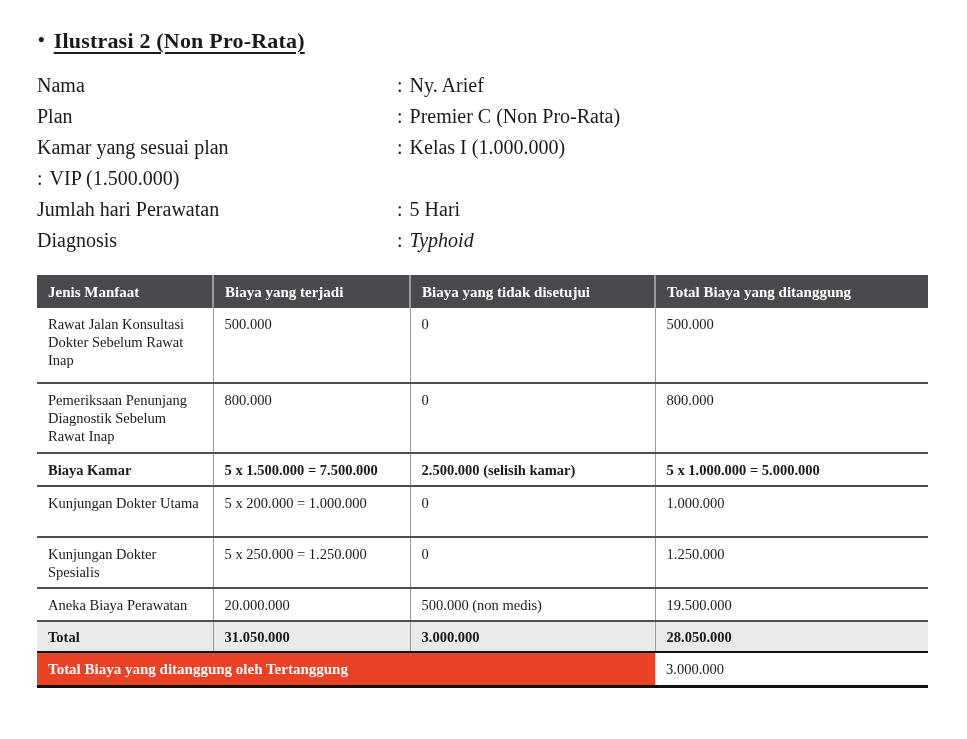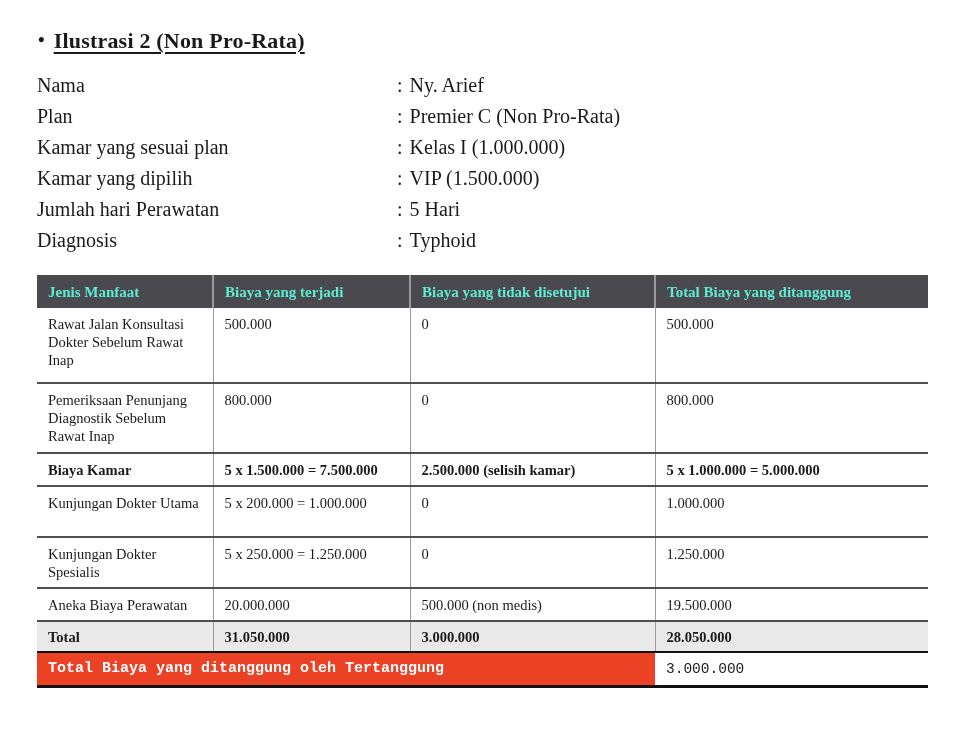--- a/index.html
+++ b/index.html
@@ -22,39 +22,39 @@
     text-underline-offset: 4px;
     letter-spacing: 0.2px;
   }
 
   
   .info { font-size: 20px; }
   .info-row { display: flex; line-height: 31px; }
   .info-label { width: 360px; flex: none; }
   .info-colon { flex: none; }
   .info-value { margin-left: 7px; }
-  .info-value.italic { }
+  .info-value.italic { font-style: italic; }
 
   
   table.benefits {
     margin-top: 19px;
     width: 891px;
     border-collapse: collapse;
     table-layout: fixed;
     font-size: 14.5px;
     line-height: 18px;
   }
   col.c1 { width: 176px; }
   col.c2 { width: 197px; }
   col.c3 { width: 245px; }
   col.c4 { width: 273px; }
 
   thead th {
     background: #4a4a4e;
-    color: #5eead4;
+    color: #ffffff;
     font-weight: bold;
     font-size: 15px;
     text-align: left;
     padding: 7px 8px 7px 11px;
     border-left: 2px solid #9b9b9f;
     height: 33px;
   }
   thead th:first-child { border-left: none; }
 
   tbody td {
@@ -74,21 +74,21 @@
   tr.r5 td { height: 29px; }
 
   tr.total-row td {
     background: #e9e9e9;
     font-weight: bold;
     height: 31px;
     padding-top: 6px; padding-bottom: 5px;
     border-bottom: 2px solid #111111;
   }
 
-  tr.footer-row td { height: 34px; border-bottom: 3px solid #111111; font-family: Liberation Mono, monospace; }
+  tr.footer-row td { height: 34px; border-bottom: 3px solid #111111; }
   td.footer-label {
     background: #eb4226;
     color: #ffffff;
     font-weight: bold;
     font-size: 15px;
     padding-top: 7px;
     border-left: none !important;
   }
   td.footer-value {
     background: #ffffff;
@@ -115,21 +115,20 @@
       <span class="info-label">Plan</span>
       <span class="info-colon">:</span>
       <span class="info-value">Premier C (Non Pro-Rata)</span>
     </div>
     <div class="info-row">
       <span class="info-label">Kamar yang sesuai plan</span>
       <span class="info-colon">:</span>
       <span class="info-value">Kelas I (1.000.000)</span>
     </div>
     <div class="info-row">
-      <span class="info-label">Kamar yang dipilih</span>
       <span class="info-colon">:</span>
       <span class="info-value">VIP (1.500.000)</span>
     </div>
     <div class="info-row">
       <span class="info-label">Jumlah hari Perawatan</span>
       <span class="info-colon">:</span>
       <span class="info-value">5 Hari</span>
     </div>
     <div class="info-row">
       <span class="info-label">Diagnosis</span>

